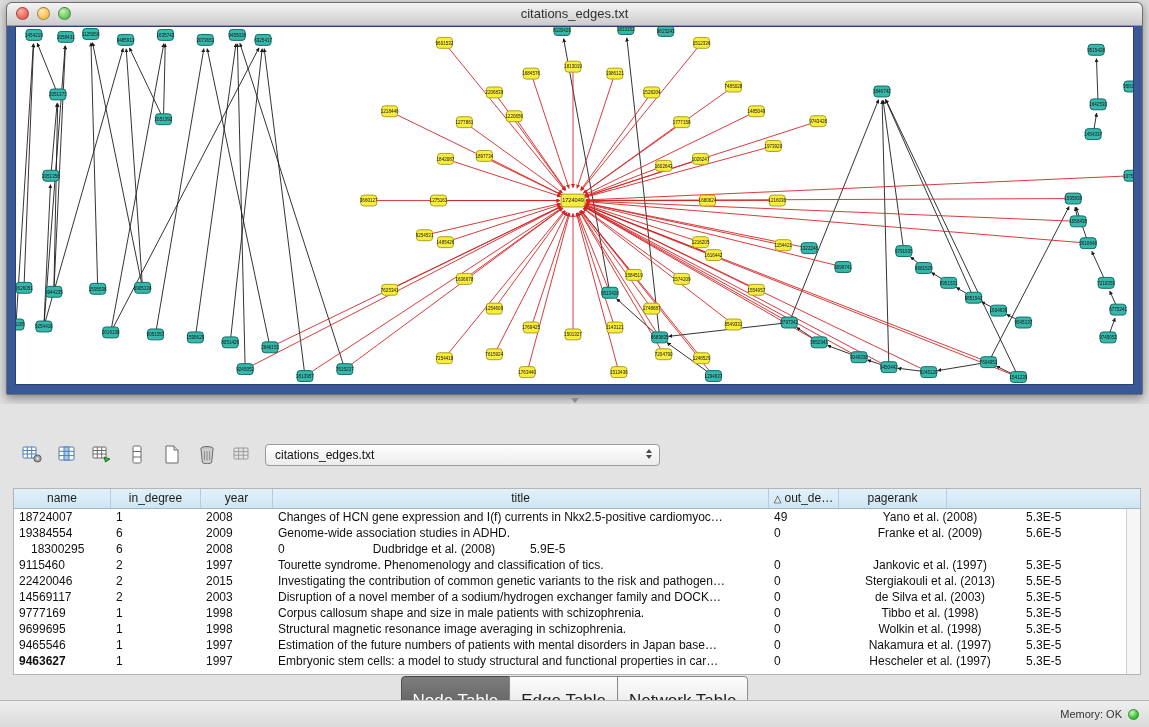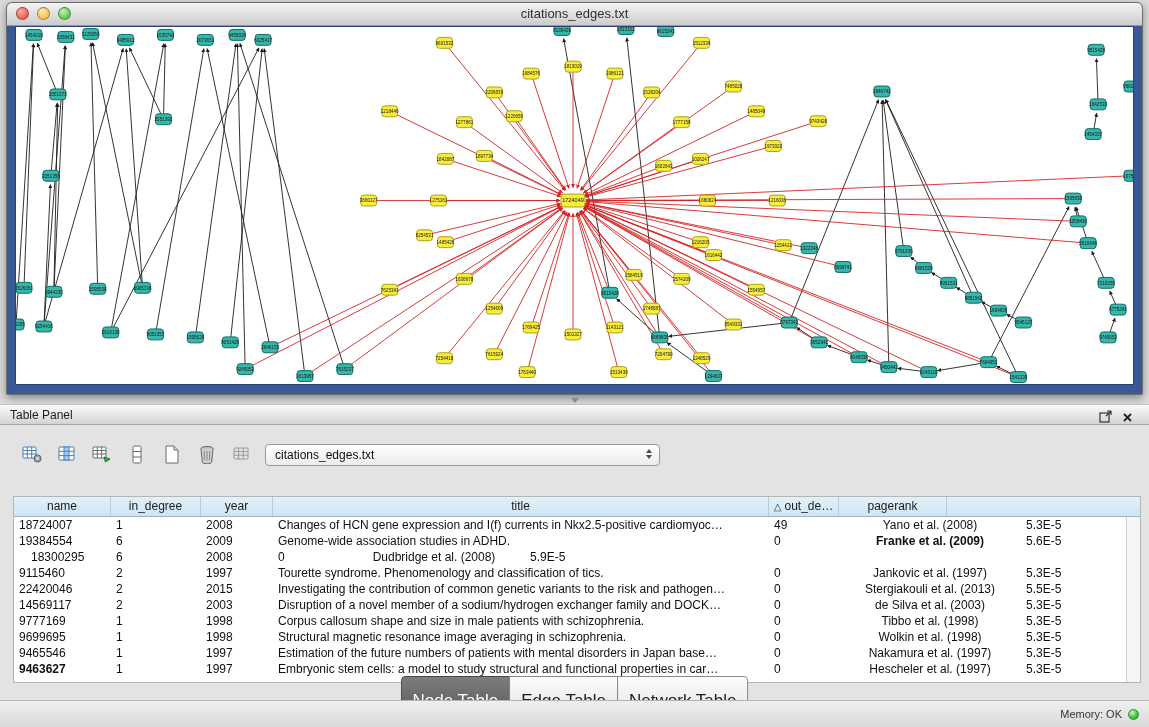--- a/index.html
+++ b/index.html
@@ -40,21 +40,21 @@
   .tbtn{width:24px;height:22px;display:flex;align-items:center;justify-content:center;border-radius:3px;}
   .fxbtn{font-family:"Liberation Serif",serif;font-style:italic;font-size:13px;color:#222;
     width:28px;height:22px;display:flex;align-items:center;justify-content:center;}
   .combo{position:absolute;left:265px;top:40px;width:395px;height:22px;box-sizing:border-box;
     background:linear-gradient(#ffffff,#ececec);border:1px solid #9b9b9b;border-radius:4px;
     font-size:12px;color:#111;display:flex;align-items:center;padding:0 22px 0 9px;}
   .combo .arrows{position:absolute;right:7px;top:4px;display:flex;flex-direction:column;gap:2px;}
   .combo .tri-up{width:0;height:0;border-left:3.5px solid transparent;border-right:3.5px solid transparent;border-bottom:4px solid #4a4a4a;}
   .combo .tri-dn{width:0;height:0;border-left:3.5px solid transparent;border-right:3.5px solid transparent;border-top:4px solid #4a4a4a;}
 
-  .table-wrap{position:absolute;left:13px;top:92px;width:1128px;height:187px;background:#fff;
+  .table-wrap{position:absolute;left:13px;top:84px;width:1128px;height:187px;background:#fff;
     border:1px solid #b5b5b5;box-sizing:border-box;overflow:hidden;}
   .thead{display:flex;height:20px;background:linear-gradient(#e2f1fa,#cfe5f3);
     border-bottom:1px solid #9fb6c6;box-sizing:border-box;}
   .th{font-size:12px;color:#1c1c1c;text-align:center;line-height:19px;box-sizing:border-box;
     border-right:1px solid #b7cddd;overflow:hidden;white-space:nowrap;}
   .th .sortg{margin-right:3px;font-size:10px;color:#333;}
   .trow{display:flex;height:16px;}
   .td{font-size:12px;color:#101010;line-height:16px;padding-left:5px;box-sizing:border-box;
     overflow:hidden;white-space:nowrap;}
   .td.center{text-align:center;padding-left:0;}
@@ -634,34 +634,20 @@
           </g>
         </svg>
     </div>
   </div>
 
   <div class="splitter">
     <div class="grip"></div>
   </div>
 
   <div class="table-panel">
-    <div class="panel-header">
-      <span>Table Panel</span>
-      <span class="hicon float">
-        <svg width="14" height="13" viewBox="0 0 14 13">
-            <rect x="1" y="3" width="9" height="9" fill="none" stroke="#333" stroke-width="1.2"></rect>
-            <path d="M7 6 L12 1 M12 1 h-4 M12 1 v4" stroke="#333" stroke-width="1.2" fill="none"></path>
-          </svg>
-      </span>
-      <span class="hicon close">
-        <svg width="11" height="11" viewBox="0 0 11 11">
-            <path d="M2 2 L9 9 M9 2 L2 9" stroke="#222" stroke-width="1.8"></path>
-          </svg>
-      </span>
-    </div>
 
     <div class="toolbar" id="toolbar">
         <div class="tbtn">
           <span><svg width="21" height="19" viewBox="0 0 21 19">
               <rect x="1" y="2" width="13" height="11" rx="1" fill="#fff" stroke="#4a7fb5"></rect>
               <path d="M1 5.5h13M1 9h13M5.3 2v11M9.7 2v11" stroke="#4a7fb5" fill="none"></path>
               <circle cx="15.5" cy="13.5" r="3.6" fill="#9aa0a6" stroke="#5c6166"></circle>
               <circle cx="15.5" cy="13.5" r="1.3" fill="#eee"></circle>
             </svg></span>
         </div>
@@ -733,21 +719,21 @@
             <div class="td" style="width: 70px;">49</div>
             <div class="td center" style="width: 182px;">Yano et al. (2008)</div>
             <div class="td" style="width: 108px;">5.3E-5</div>
           </div>
           <div class="trow">
             <div class="td" style="width: 97px;">19384554</div>
             <div class="td" style="width: 90px;">6</div>
             <div class="td" style="width: 72px;">2009</div>
             <div class="td" style="width: 496px;">Genome-wide association studies in ADHD.</div>
             <div class="td" style="width: 70px;">0</div>
-            <div class="td center" style="width: 182px; font-weight: bold;">Franke et al. (2009)</div>
+            <div class="td center" style="width: 182px;">Franke et al. (2009)</div>
             <div class="td" style="width: 108px;">5.6E-5</div>
           </div>
           <div class="trow">
             <div class="td" style="width: 97px; padding-left: 17px;">18300295</div>
             <div class="td" style="width: 90px;">6</div>
             <div class="td" style="width: 72px;">2008</div>
             <div class="td" style="width: 70px;">0</div>
             <div class="td center" style="width: 182px;">Dudbridge et al. (2008)</div>
             <div class="td" style="width: 108px;">5.9E-5</div>
           </div>

